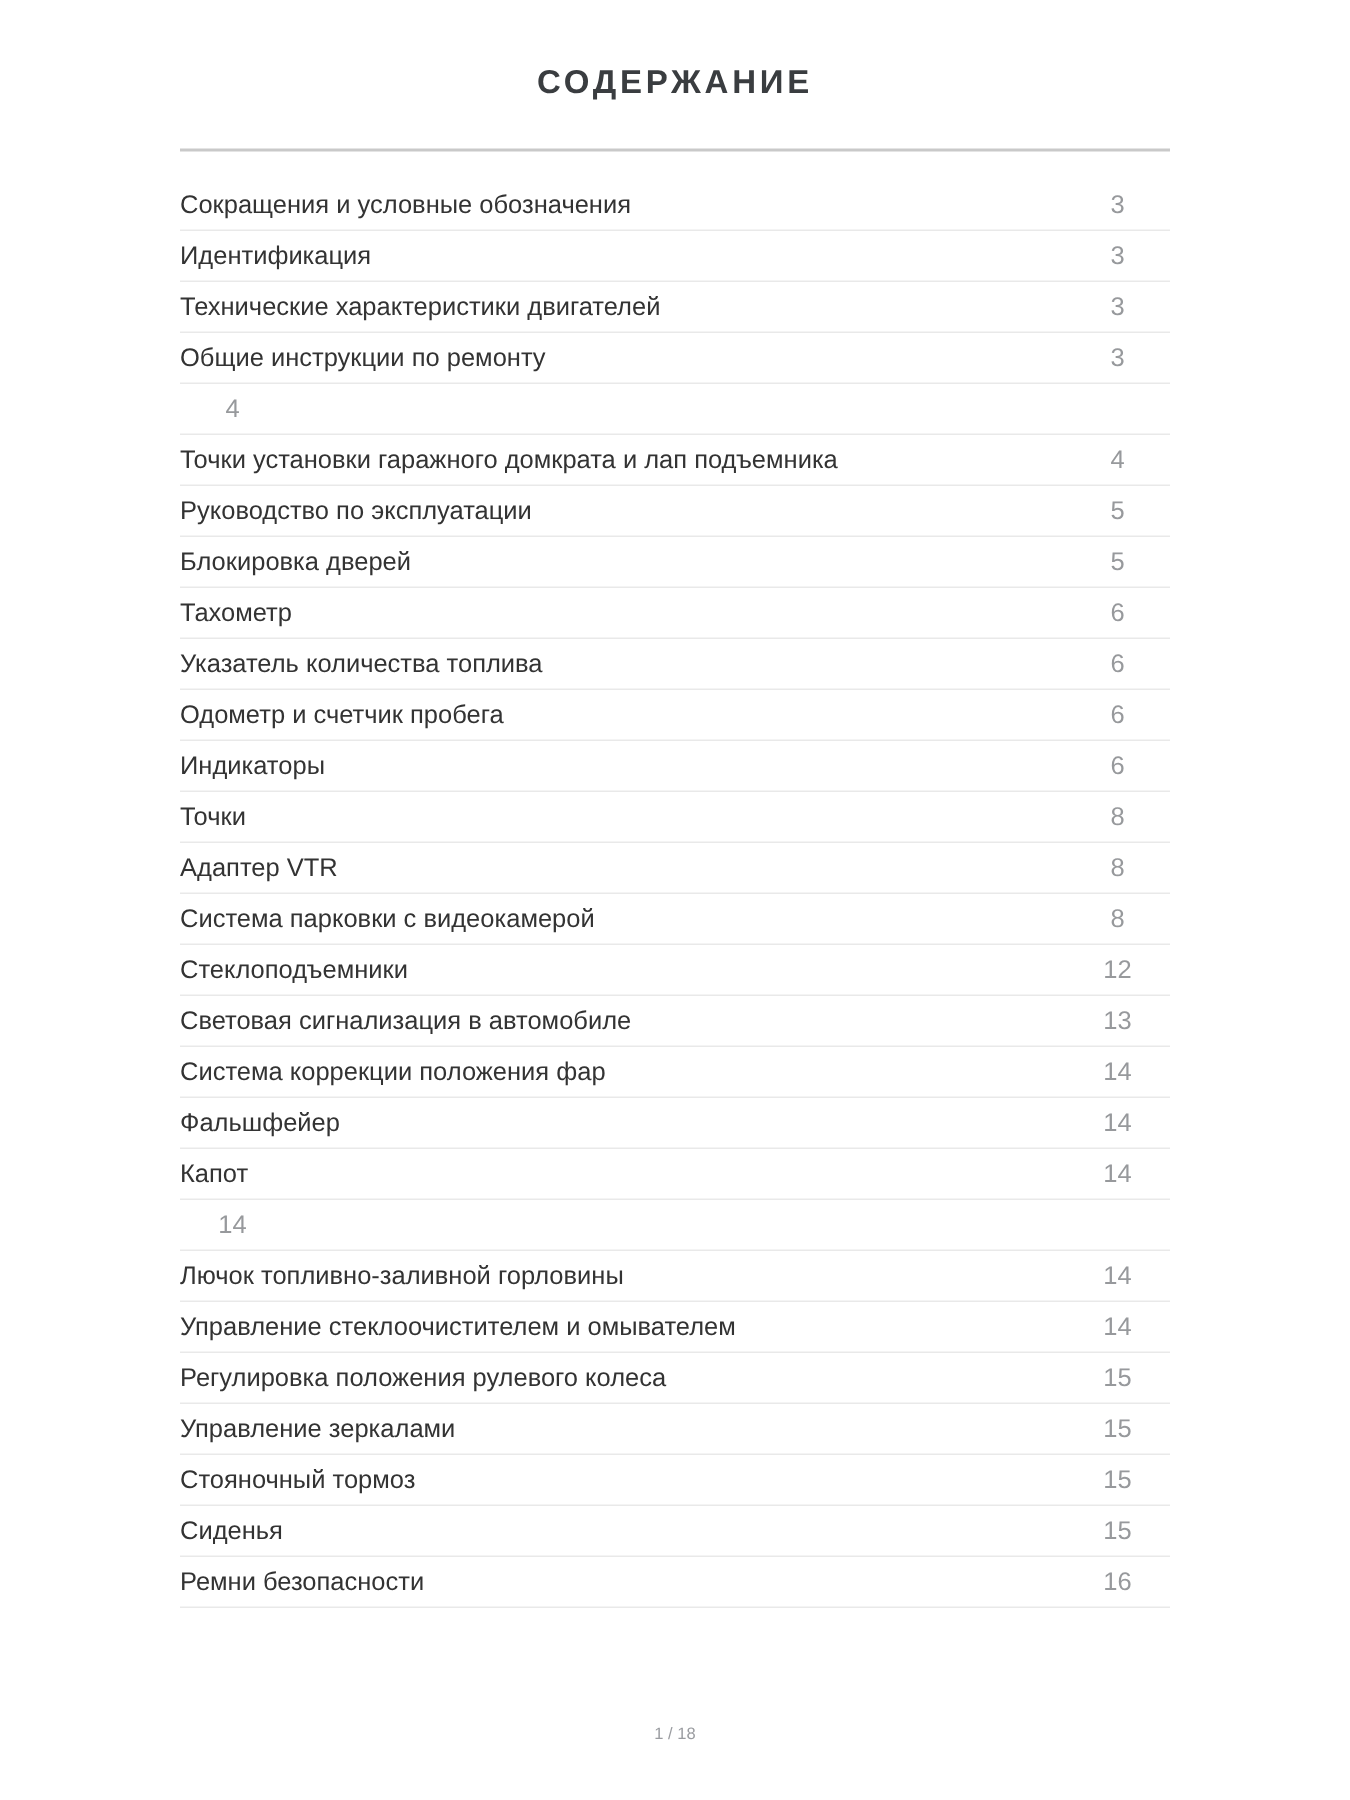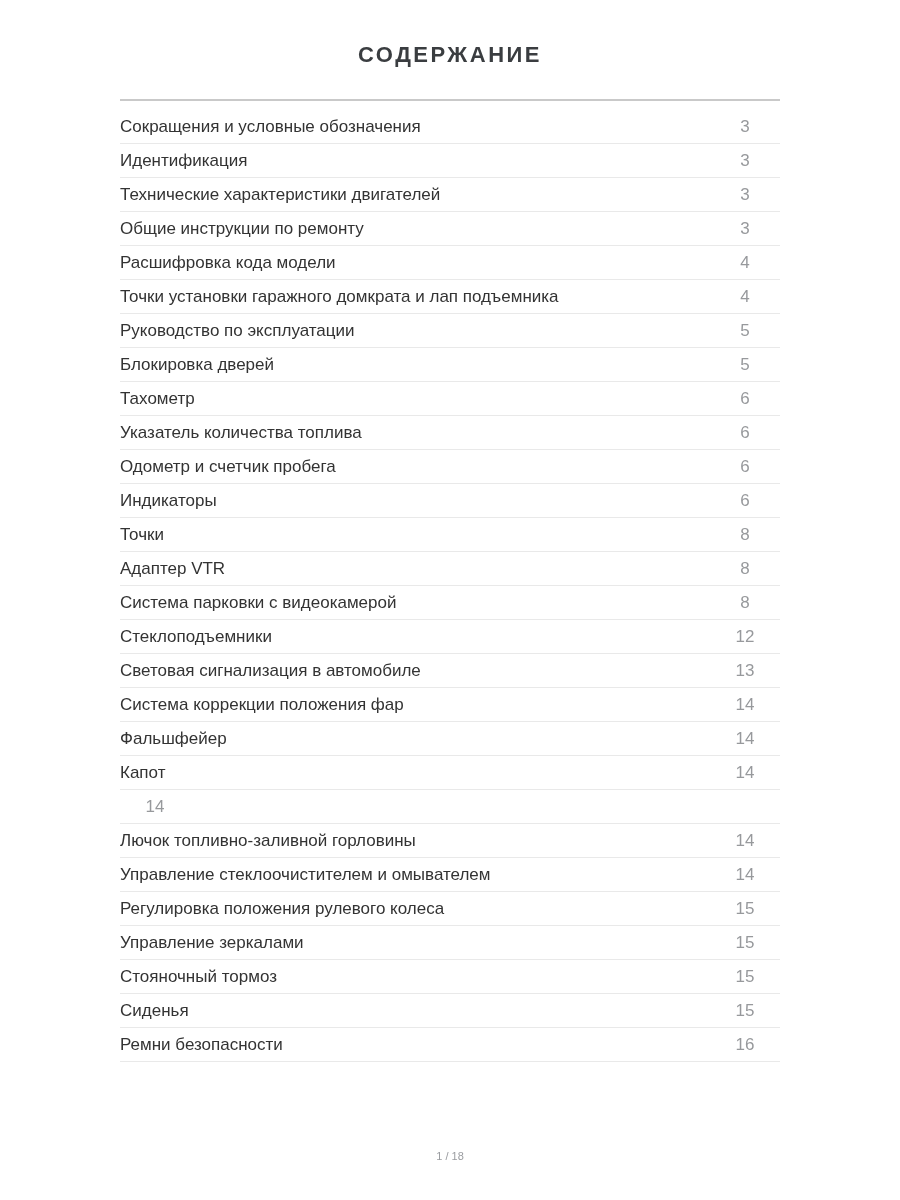--- a/index.html
+++ b/index.html
@@ -28,21 +28,21 @@
     letter-spacing: 2.5px;
     color: #3a3d40;
   }
   .top-rule {
     margin-top: 31px;
     border: none;
     border-top: 2px solid #c9c9c9;
     height: 0;
   }
   .toc {
-    margin-top: 9px;
+    margin-top: 19px;
   }
   .toc-row {
     display: flex;
     align-items: center;
     height: 34px;
     box-sizing: border-box;
     border-bottom: 1px solid #e9e9e9;
     font-size: 17px;
     cursor: pointer;
   }
@@ -91,21 +91,20 @@
     <span class="toc-title">Технические характеристики двигателей</span>
     <span class="toc-page">3</span>
   </div>
 
   <div class="toc-row">
     <span class="toc-title">Общие инструкции по ремонту</span>
     <span class="toc-page">3</span>
   </div>
 
   <div class="toc-row">
-    <span class="toc-title">Расшифровка кода модели</span>
     <span class="toc-page">4</span>
   </div>
 
   <div class="toc-row">
     <span class="toc-title">Точки установки гаражного домкрата и лап подъемника</span>
     <span class="toc-page">4</span>
   </div>
 
   <div class="toc-row">
     <span class="toc-title">Руководство по эксплуатации</span>

